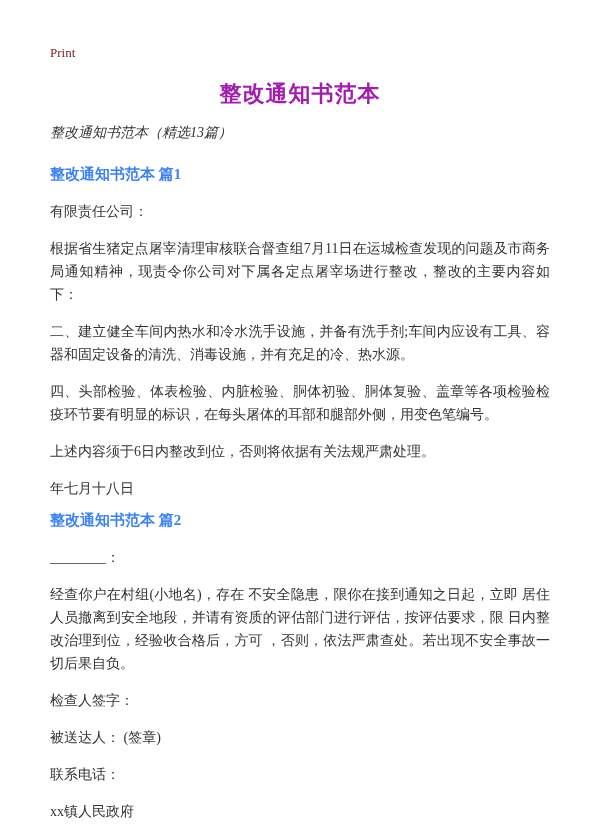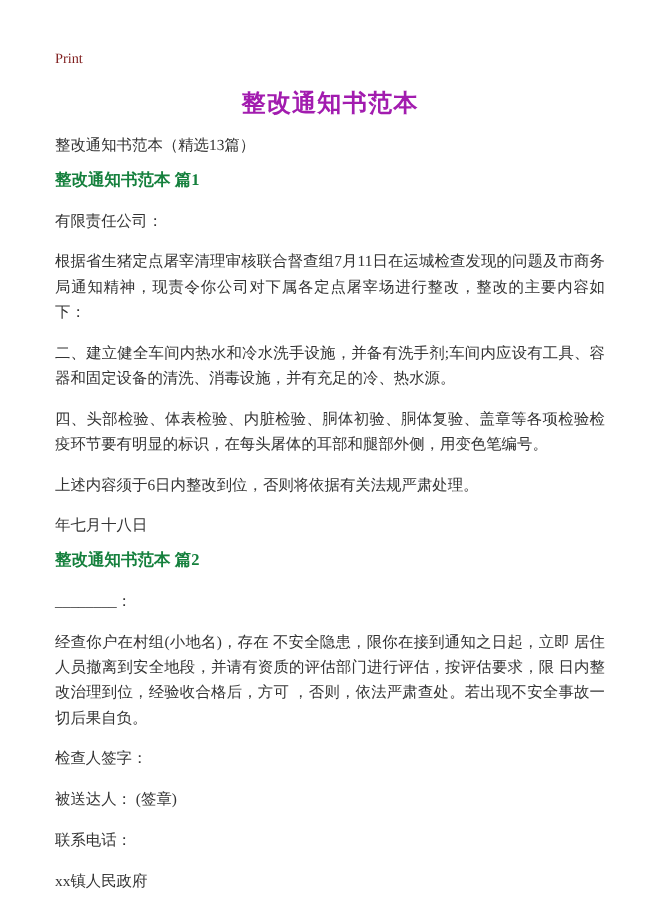--- a/index.html
+++ b/index.html
@@ -32,29 +32,30 @@
     font-weight: bold;
     line-height: 28px;
     text-align: center;
     margin: 0 0 13px 0;
     color: #cc0000;
     letter-spacing: 1px;
   }
   .doc-subtitle {
     font-size: 14px;
     line-height: 23px;
-    margin: 0 0 9px 0;
+    margin: 0 0 19px 0;
     font-weight: normal;
+    font-style: italic;
   }
   .section-heading {
     font-size: 15px;
     font-weight: bold;
     line-height: 23px;
     margin: 0 0 9px 0;
-    color: #15803d;
+    color: #3b82f6;
   }
   .para {
     font-size: 14px;
     line-height: 23px;
     margin: 14px 0 9px 0;
     text-align: justify;
   }
   .blank-line {
     letter-spacing: 0;
   }

